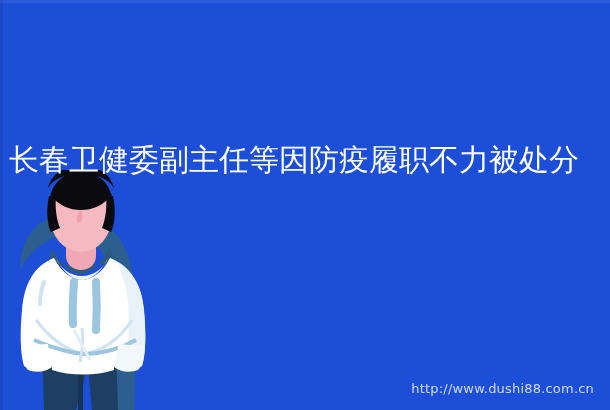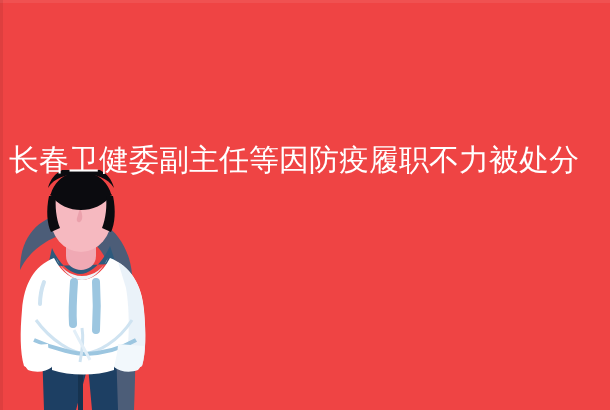--- a/index.html
+++ b/index.html
@@ -10,21 +10,21 @@
     width: 610px;
     height: 410px;
     overflow: hidden;
     font-family: "DejaVu Sans", "Liberation Sans", sans-serif;
   }
 
   #banner {
     position: relative;
     width: 610px;
     height: 410px;
-    background: #ef4444;
+    background: #1d4ed8;
     overflow: hidden;
   }
 
   
   .top-seam {
     position: absolute;
     left: 0;
     top: 0;
     width: 610px;
     height: 3px;
@@ -137,14 +137,15 @@
 
       <path d="M22 176 C 22 188, 24 196, 28 200 C 36 203, 46 202, 52 197
                C 50 188, 48 180, 48 174 Z" fill="#ffffff"></path>
       <path d="M144 176 C 144 188, 142 196, 138 200 C 130 203, 120 202, 114 197
                C 116 188, 118 180, 118 174 Z" fill="#f2f8fc"></path>
     </svg>
   </div>
 
   <div class="headline">长春卫健委副主任等因防疫履职不力被处分</div>
 
+  <div class="watermark">http://www.dushi88.com.cn</div>
 
 </div>
 
 </body></html>

